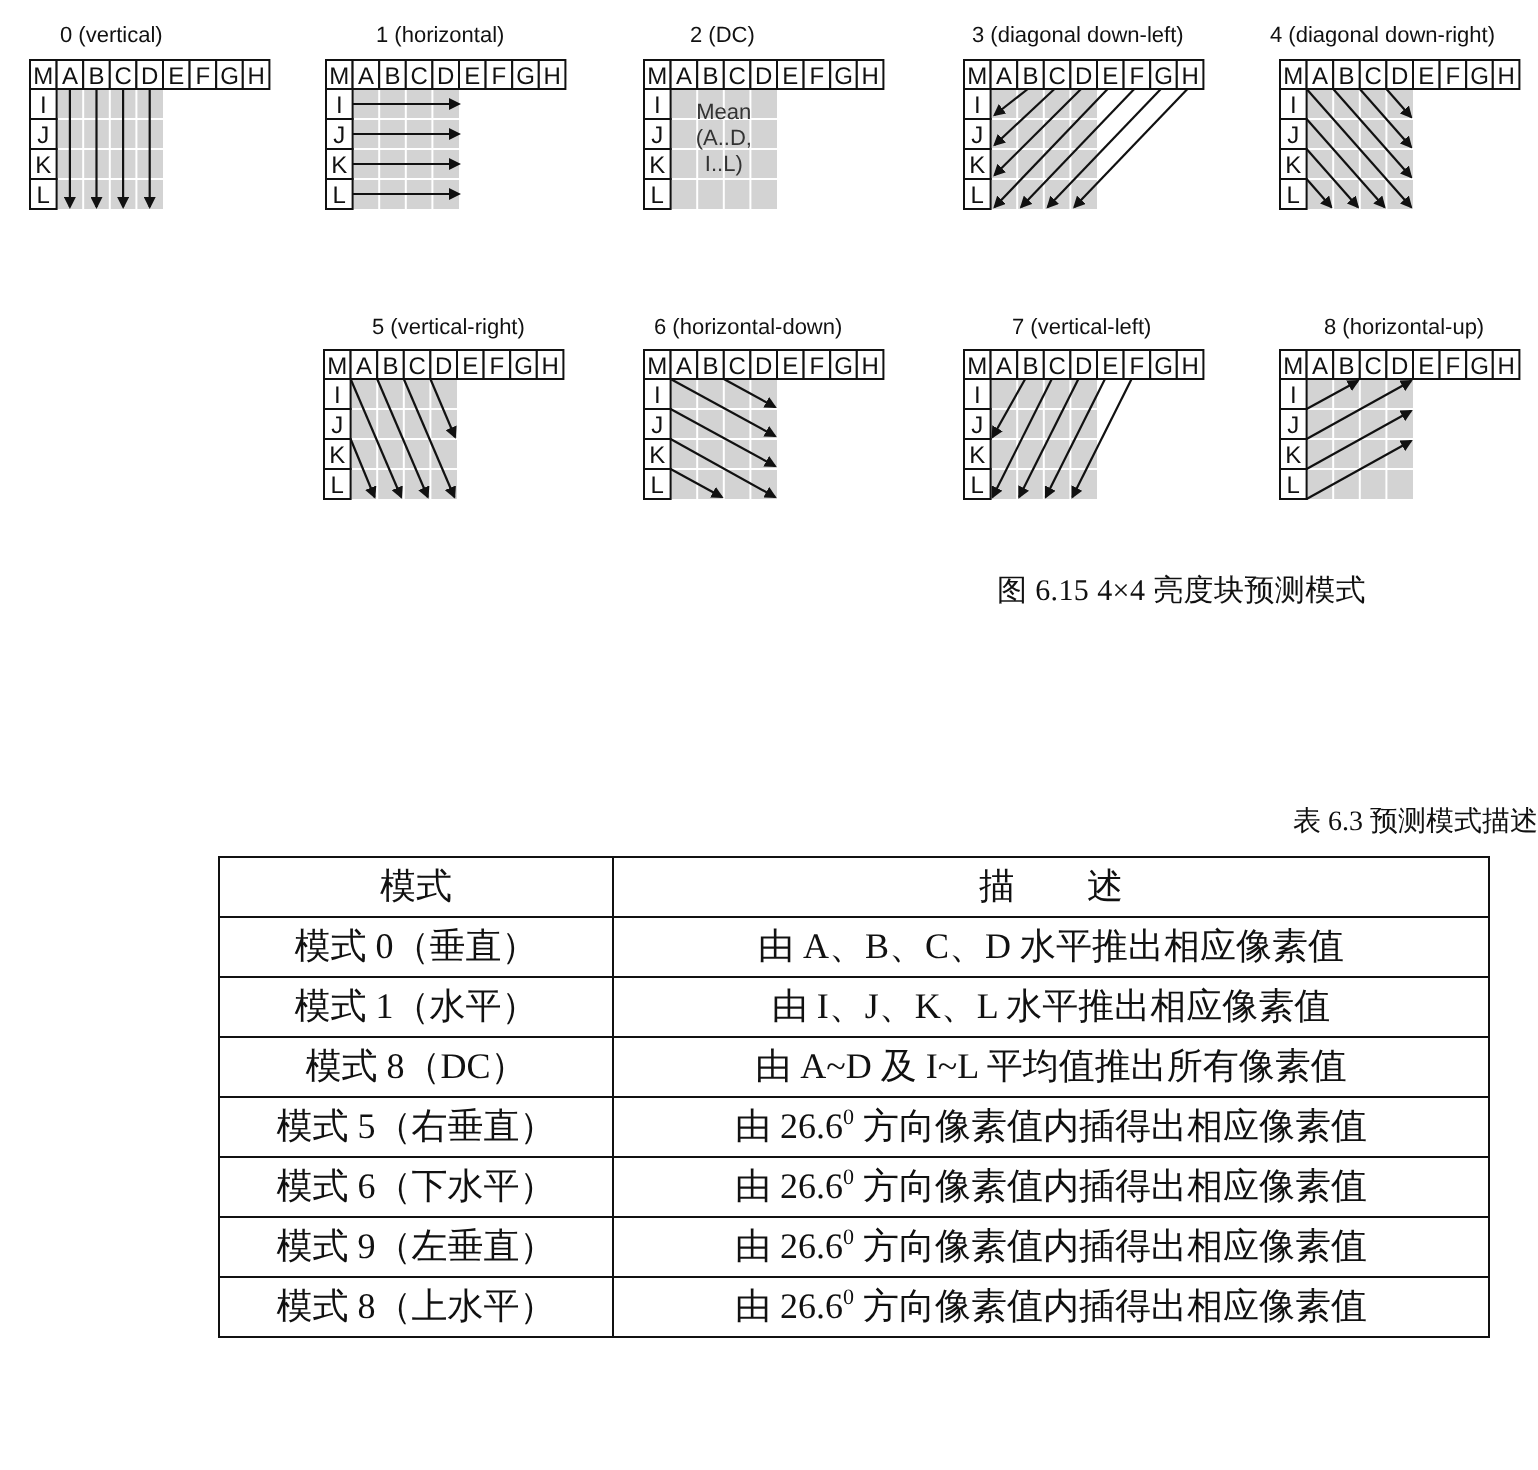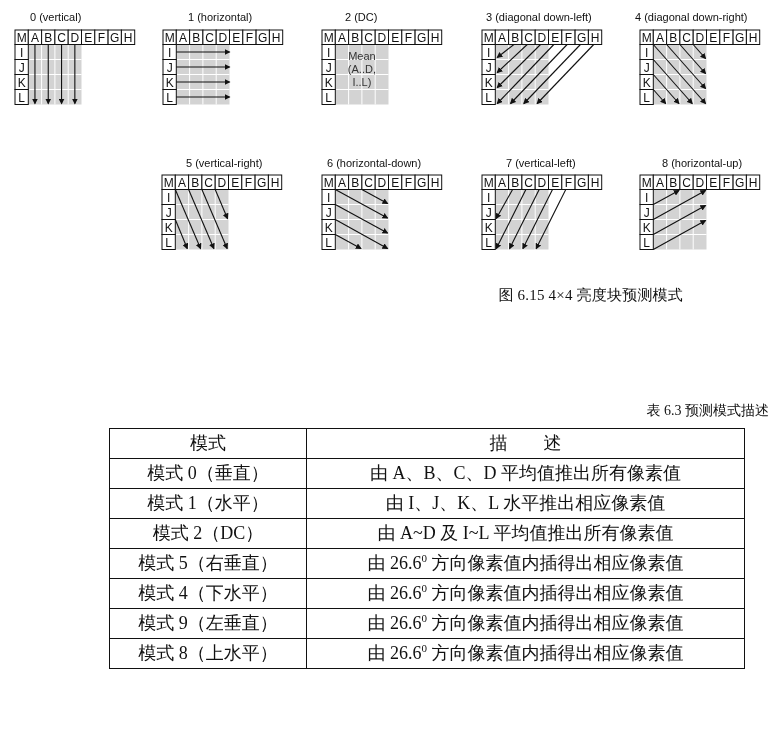--- a/index.html
+++ b/index.html
@@ -409,36 +409,36 @@
 <table class="modes">
   <thead>
     <tr>
       <th>模式</th>
       <th class="desc-head" style="white-space:pre">描        述</th>
     </tr>
   </thead>
   <tbody>
     <tr>
       <td>模式 0（垂直）</td>
-      <td>由 A、B、C、D 平均值推出所有像素值</td>
+      <td>由 A、B、C、D 水平推出相应像素值</td>
     </tr>
     <tr>
       <td>模式 1（水平）</td>
       <td>由 I、J、K、L 水平推出相应像素值</td>
     </tr>
     <tr>
-      <td>模式 2（DC）</td>
+      <td>模式 8（DC）</td>
       <td>由 A~D 及 I~L 平均值推出所有像素值</td>
     </tr>
     <tr>
       <td>模式 5（右垂直）</td>
       <td><span>由 26.6</span><sup>0</sup><span> 方向像素值内插得出相应像素值</span></td>
     </tr>
     <tr>
-      <td>模式 4（下水平）</td>
+      <td>模式 6（下水平）</td>
       <td><span>由 26.6</span><sup>0</sup><span> 方向像素值内插得出相应像素值</span></td>
     </tr>
     <tr>
       <td>模式 9（左垂直）</td>
       <td><span>由 26.6</span><sup>0</sup><span> 方向像素值内插得出相应像素值</span></td>
     </tr>
     <tr>
       <td>模式 8（上水平）</td>
       <td><span>由 26.6</span><sup>0</sup><span> 方向像素值内插得出相应像素值</span></td>
     </tr>

